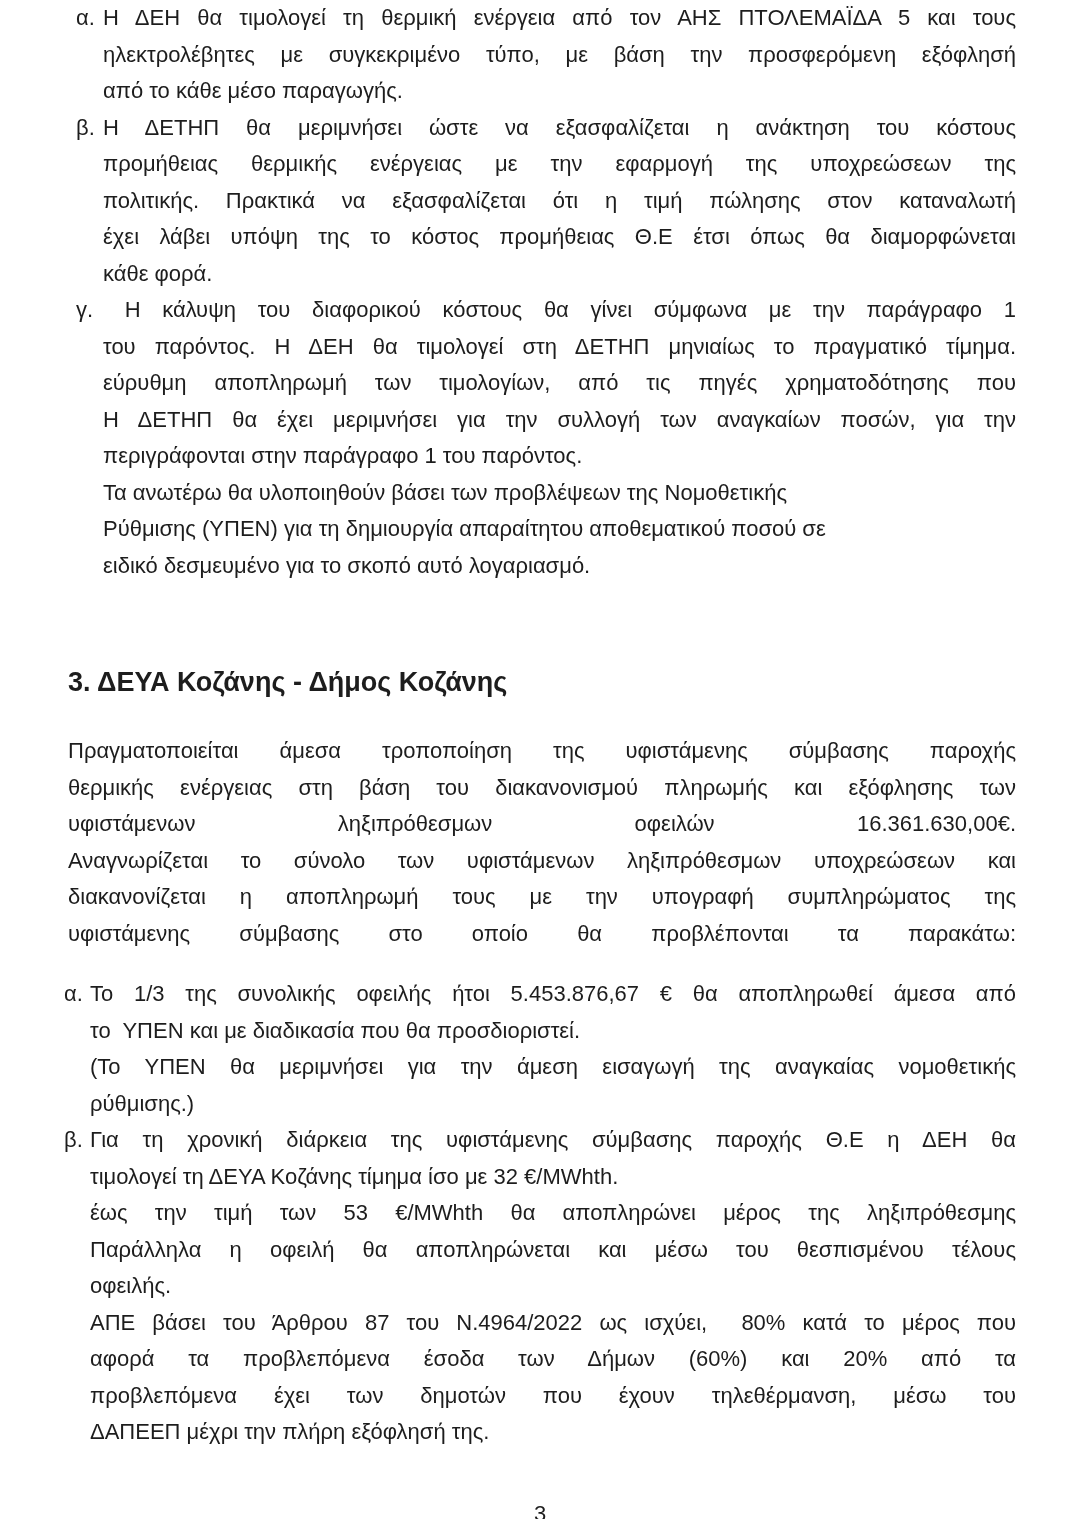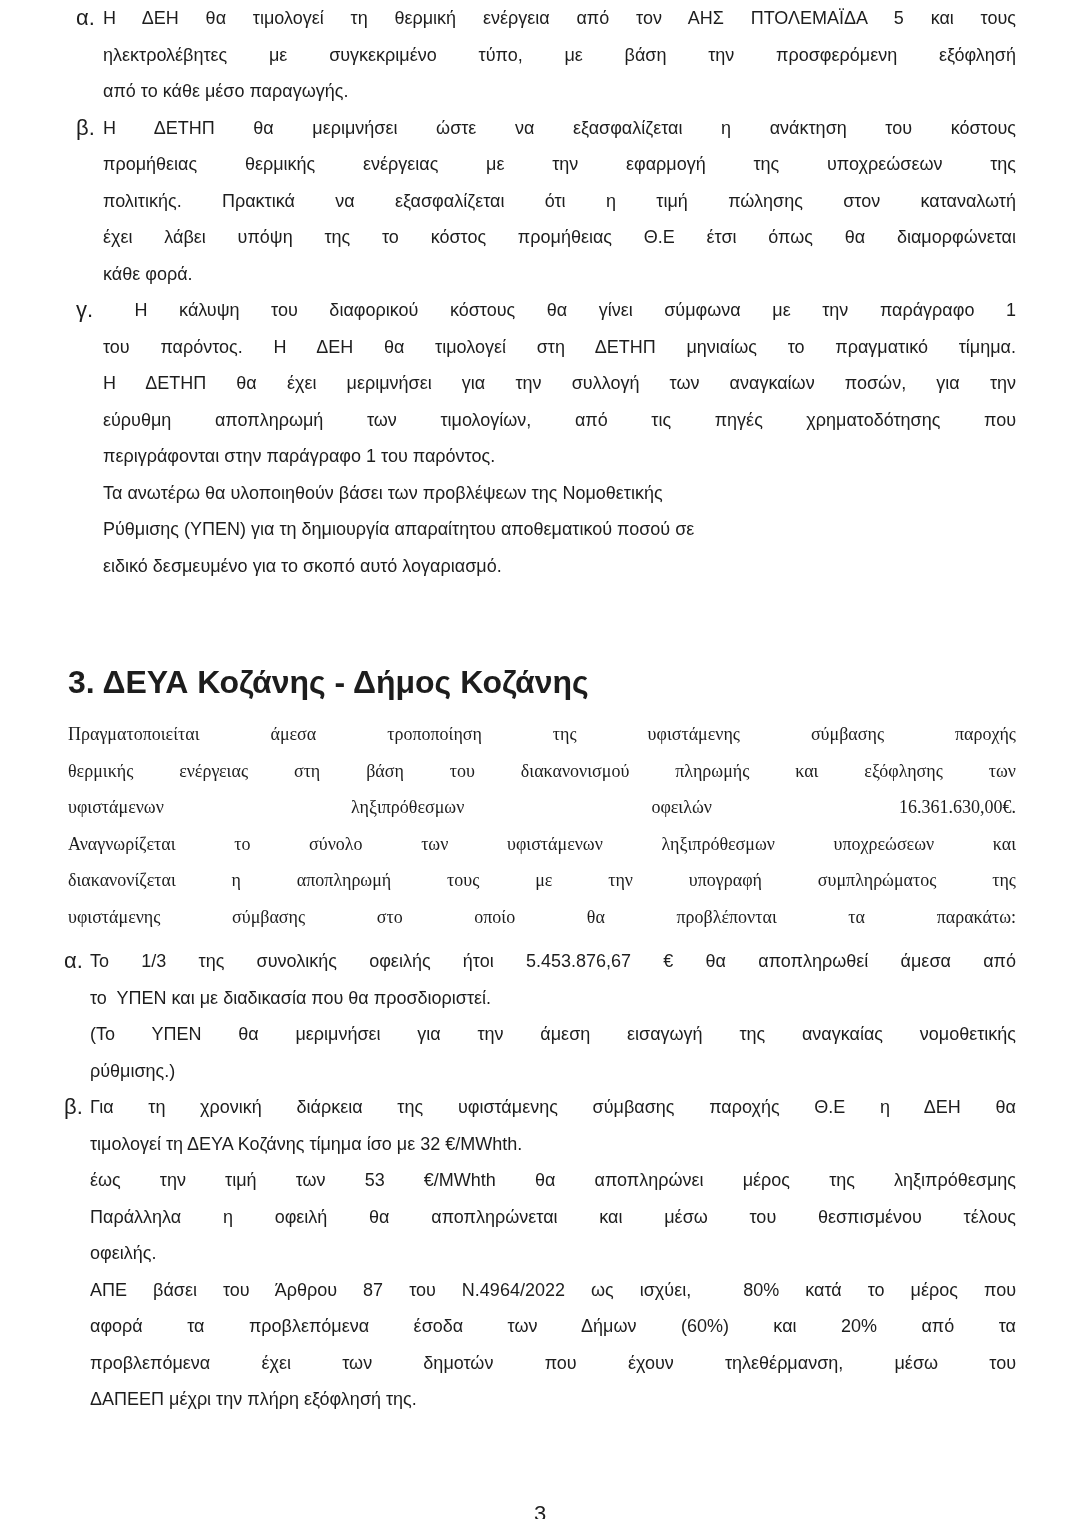--- a/index.html
+++ b/index.html
@@ -9,48 +9,47 @@
     background: #ffffff;
     overflow: hidden;
     position: relative;
     font-family: "Liberation Sans", sans-serif;
     color: #1d1d1d;
   }
   .content {
     padding: 0 64px;
   }
   .ln {
-    font-size: 18px;
+    font-size: 22px;
     line-height: 36.5px;
     white-space: pre-wrap;
   }
   .j {
     text-align: justify;
     text-align-last: justify;
   }
   .li { display: flex; }
   .list-1 { margin-left: 12px; }
   .list-2 { margin-left: 0; }
   .marker {
     flex: 0 0 27px;
     font-size: 22px;
     line-height: 36.5px;
   }
   .list-2 .marker { flex-basis: 26px; }
   .li-body { flex: 1; min-width: 0; }
   .heading {
-    margin: 78px 0 14px 4px;
-    font-size: 32px;
+    margin: 78px 0 31px 4px;
+    font-size: 27px;
     line-height: 40px;
     font-weight: bold;
   }
   .intro {
     margin-left: 4px;
-    margin-bottom: 8px;
-    font-family: Liberation Serif, serif;
+    margin-bottom: 24px;
   }
   .pagenum {
     position: absolute;
     top: 1503px;
     left: 0;
     width: 100%;
     text-align: center;
     font-size: 22px;
     line-height: 22px;
   }
@@ -80,22 +79,22 @@
         <div class="ln j">έχει λάβει υπόψη της το κόστος προμήθειας Θ.Ε έτσι όπως θα διαμορφώνεται</div>
         <div class="ln">κάθε φορά.</div>
       </div>
     </div>
 
     <div class="li">
       <div class="marker">γ.</div>
       <div class="li-body">
         <div class="ln j"> Η κάλυψη του διαφορικού κόστους θα γίνει σύμφωνα με την παράγραφο 1</div>
         <div class="ln j">του παρόντος. Η ΔΕΗ θα τιμολογεί στη ΔΕΤΗΠ μηνιαίως το πραγματικό τίμημα.</div>
+        <div class="ln j">εύρυθμη αποπληρωμή των τιμολογίων, από τις πηγές χρηματοδότησης που</div>
         <div class="ln j">Η ΔΕΤΗΠ θα έχει μεριμνήσει για την συλλογή των αναγκαίων ποσών, για την</div>
-        <div class="ln j">εύρυθμη αποπληρωμή των τιμολογίων, από τις πηγές χρηματοδότησης που</div>
         <div class="ln">περιγράφονται στην παράγραφο 1 του παρόντος.</div>
         <div class="ln">Τα ανωτέρω θα υλοποιηθούν βάσει των προβλέψεων της Νομοθετικής</div>
         <div class="ln">Ρύθμισης (ΥΠΕΝ) για τη δημιουργία απαραίτητου αποθεματικού ποσού σε</div>
         <div class="ln">ειδικό δεσμευμένο για το σκοπό αυτό λογαριασμό.</div>
       </div>
     </div>
 
   </div>
 
   <div class="heading">3. ΔΕΥΑ Κοζάνης - Δήμος Κοζάνης</div>

